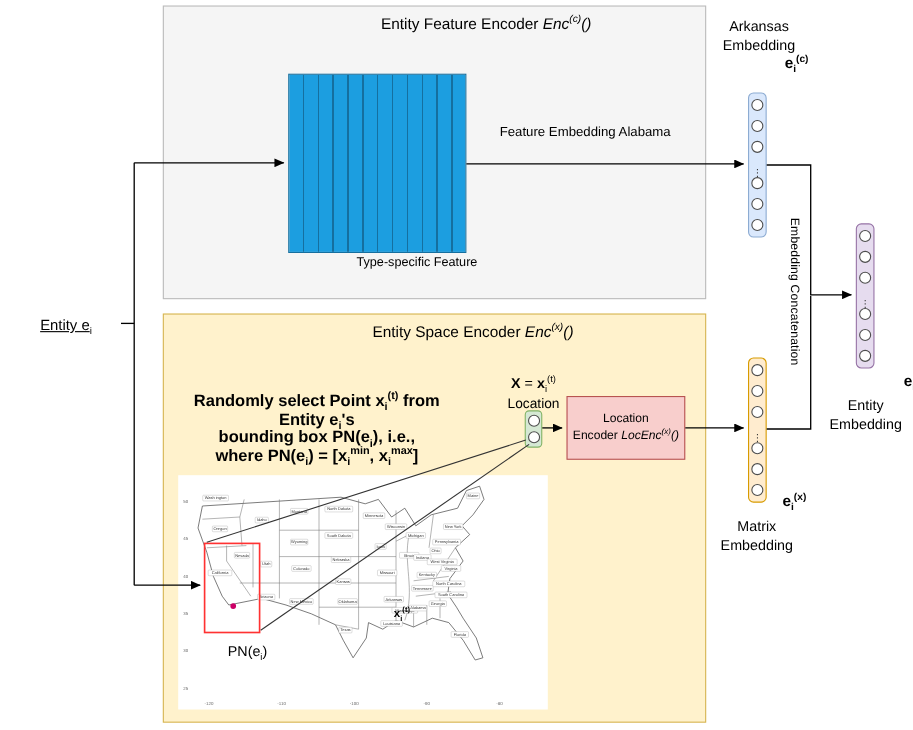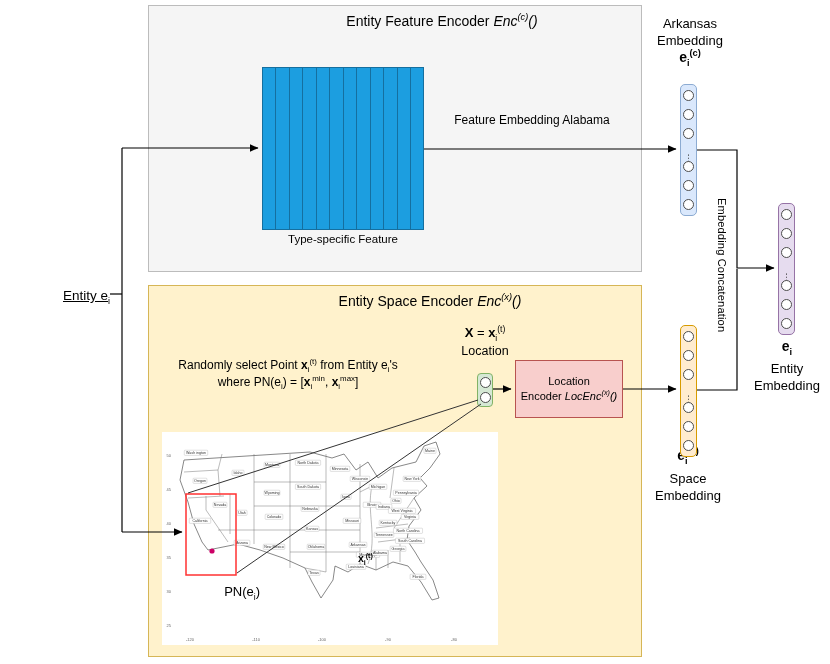--- a/index.html
+++ b/index.html
@@ -3,59 +3,59 @@
 <meta charset="utf-8">
 <style>
   html,body{margin:0;padding:0;background:#fff;}
   #canvas{position:relative;width:830px;height:664px;background:#fff;
           font-family:"Liberation Sans", sans-serif;color:#000;overflow:hidden;}
   .box{position:absolute;box-sizing:border-box;}
   .enc-gray{background:#f5f5f5;border:1px solid #bcbcbc;}
   .enc-yellow{background:#fff2cc;border:1px solid #d6b656;}
   .title{position:absolute;text-align:center;font-size:14px;}
   .lbl{position:absolute;text-align:center;line-height:17px;font-size:13px;}
-  .sym{font-weight:bold;font-size:14px;}
+  .sym{font-weight:bold;font-size:14px;text-align:right;}
   sup{font-size:66%;vertical-align:super;line-height:0;}
   sub{font-size:66%;vertical-align:sub;line-height:0;}
   .matrix{position:absolute;box-sizing:border-box;border:1.5px solid #156f9f;
     background:repeating-linear-gradient(90deg,#1c9ee0 0px,#1c9ee0 12.2px,#156f9f 12.2px,#156f9f 13.5px);}
-  .caption{position:absolute;text-align:center;font-size:11.5px;line-height:14px;}
+  .caption{position:absolute;text-align:right;font-size:11.5px;line-height:14px;}
   .vec{position:absolute;width:17px;height:132px;border-radius:5px;box-sizing:border-box;
        display:flex;flex-direction:column;align-items:center;justify-content:space-between;
        padding:5px 0;z-index:3;}
   .vec .c{width:11px;height:11px;border-radius:50%;background:#fff;border:1px solid #4d4d4d;box-sizing:border-box;}
   .vec .dots{height:6px;}
   .vec .dots::after{content:"\22EE";font-size:9px;line-height:5px;color:#333;}
   .vec-blue{background:#dae8fc;border:1px solid #8cabd2;}
   .vec-orange{background:#ffeccf;border:1px solid #d79b00;}
   .vec-purple{background:#e6dcef;border:1px solid #9673a6;}
   .vec-green{position:absolute;width:16px;height:34px;border-radius:4px;box-sizing:border-box;
        background:#d5e8d4;border:1px solid #82b366;display:flex;flex-direction:column;
        align-items:center;justify-content:space-evenly;z-index:3;}
   .vec-green .c{width:11px;height:11px;border-radius:50%;background:#fff;border:1px solid #4d4d4d;box-sizing:border-box;}
   .pinkbox{position:absolute;box-sizing:border-box;background:#f8cecc;border:1px solid #b85450;
        display:flex;flex-direction:column;align-items:center;justify-content:center;
        font-size:11px;line-height:15px;text-align:center;z-index:3;}
   .vtext{position:absolute;writing-mode:vertical-rl;font-size:11px;letter-spacing:.2px;white-space:nowrap;}
   #overlay{position:absolute;left:0;top:0;z-index:4;pointer-events:none;}
   #mapbox{position:absolute;background:#fff;z-index:2;}
-  .formula{font-size:12px;line-height:16.5px;}
+  .formula{font-size:15px;line-height:16.5px;font-weight:bold;}
 </style>
 </head>
 <body>
 
 <div id="canvas">
 
   <div class="box enc-gray" style="left:148px;top:5px;width:494px;height:267px;"></div>
   <div class="title" style="left:148px;top:13px;width:588px;">Entity Feature Encoder <i>Enc<sup>(c)</sup>()</i></div>
 
   <div class="box enc-yellow" style="left:148px;top:285px;width:494px;height:372px;"></div>
   <div class="title" style="left:148px;top:293px;width:564px;">Entity Space Encoder <i>Enc<sup>(x)</sup>()</i></div>
 
-  <div class="lbl" style="left:10px;top:287px;width:100px;text-align:right;font-size:13.5px;text-decoration:underline;">Entity e<sub>i</sub></div>
+  <div class="lbl" style="left:10px;top:287px;width:100px;text-align:center;font-size:13.5px;text-decoration:underline;">Entity e<sub>i</sub></div>
 
   <div class="matrix" style="left:262px;top:67px;width:162px;height:163px;"></div>
   <div class="caption" style="left:252px;top:232px;width:182px;">
     <div>Type-specific Feature</div>
   </div>
 
   <div class="lbl" style="left:432px;top:112px;width:200px;font-size:12px;">Feature Embedding Alabama</div>
 
   <div class="lbl" style="left:645px;top:15px;width:90px;">
     <div>Arkansas</div>
@@ -84,24 +84,25 @@
     <span class="c"></span>
   </div>
   <div class="lbl" style="left:742px;top:338px;width:90px;">
     <div class="sym" style="margin-bottom:5px;"><b>e<sub>i</sub></b></div>
     <div>Entity</div>
     <div>Embedding</div>
   </div>
 
   <div class="lbl formula" style="left:163px;top:357px;width:250px;">
     <div>Randomly select Point <b>x</b><sub>i</sub><sup>(t)</sup> from Entity e<sub>i</sub>'s</div>
+    <div>bounding box PN(e<sub>i</sub>), i.e.,</div>
     <div>where PN(e<sub>i</sub>) = [<b>x</b><sub>i</sub><sup>min</sup>, <b>x</b><sub>i</sub><sup>max</sup>]</div>
   </div>
 
-  <div class="lbl" style="left:440px;top:324px;width:90px;line-height:18px;">
+  <div class="lbl" style="left:440px;top:340px;width:90px;line-height:18px;">
     <div style="font-size:13px;"><b>X</b> = <b>x</b><sub>i</sub><sup>(t)</sup></div>
     <div style="font-size:12.5px;">Location</div>
   </div>
   <div class="vec-green" style="left:477px;top:373px;">
     <span class="c"></span>
     <span class="c"></span>
   </div>
 
   <div class="pinkbox" style="left:515px;top:360px;width:108px;height:58px;">
     <div>Location</div>
@@ -112,21 +113,21 @@
     <span class="c"></span>
     <span class="c"></span>
     <span class="c"></span>
     <span class="dots"></span>
     <span class="c"></span>
     <span class="c"></span>
     <span class="c"></span>
   </div>
   <div class="lbl" style="left:643px;top:447px;width:90px;">
     <div class="sym" style="margin-bottom:6px;"><b>e<sub>i</sub><sup>(x)</sup></b></div>
-    <div>Space</div>
+    <div>Matrix</div>
     <div>Embedding</div>
   </div>
 
   <div id="mapbox" style="left:162px;top:432px;width:336px;height:213px;">
     <svg id="map-svg" width="336" height="213" viewBox="0 0 336 213">
       <g fill="none" stroke="#555" stroke-width="0.7" stroke-linejoin="round">
         <path d="M22,28 L148,20 L170,26 L182,22 L194,38 L206,30 L216,46 L230,36 L254,30 L262,14 L274,10 L278,22 L268,36
                  L258,46 L265,54 L252,66 L259,78 L247,94 L245,108 L253,120 L259,130 L271,148 L277,166 L270,168 L259,150 L246,134
                  L231,130 L214,138 L198,132 L186,140 L173,134 L171,148 L159,166 L150,150 L143,136
                  L121,126 L98,118 L76,112 L46,118 L40,110 L32,92 L26,70 L18,48 Z"></path>
@@ -252,21 +253,21 @@
           <text x="94" y="209" text-anchor="middle" font-size="4" fill="#666">-110</text>
           <text x="160" y="209" text-anchor="middle" font-size="4" fill="#666">-100</text>
           <text x="226" y="209" text-anchor="middle" font-size="4" fill="#666">-90</text>
           <text x="292" y="209" text-anchor="middle" font-size="4" fill="#666">-80</text>
         </g>
       <rect x="24" y="62" width="50" height="81" fill="none" stroke="#ff3232" stroke-width="1.5"></rect>
       <circle cx="50" cy="119" r="2.6" fill="#cc0066"></circle>
     </svg>
   </div>
   <div class="lbl" style="left:358px;top:550px;width:60px;font-size:10.5px;font-weight:bold;text-align:left;z-index:5;"><b>x</b><sub>i</sub><sup>(t)</sup></div>
-  <div class="lbl" style="left:190px;top:583px;width:70px;font-size:13px;z-index:5;text-align:right;">PN(e<sub>i</sub>)</div>
+  <div class="lbl" style="left:190px;top:583px;width:70px;font-size:13px;z-index:5;">PN(e<sub>i</sub>)</div>
 
   <svg id="overlay" width="830" height="664" viewBox="0 0 830 664">
     <defs>
       <marker id="ah" markerUnits="userSpaceOnUse" markerWidth="10" markerHeight="8" refX="8.5" refY="4" orient="auto">
         <path d="M0,0 L9,4 L0,8 Z" fill="#000"></path>
       </marker>
     </defs>
     <g stroke="#000" stroke-width="1.2" fill="none">
       <path d="M110,294 L122,294"></path>
       <path d="M122,148 L122,532"></path>

